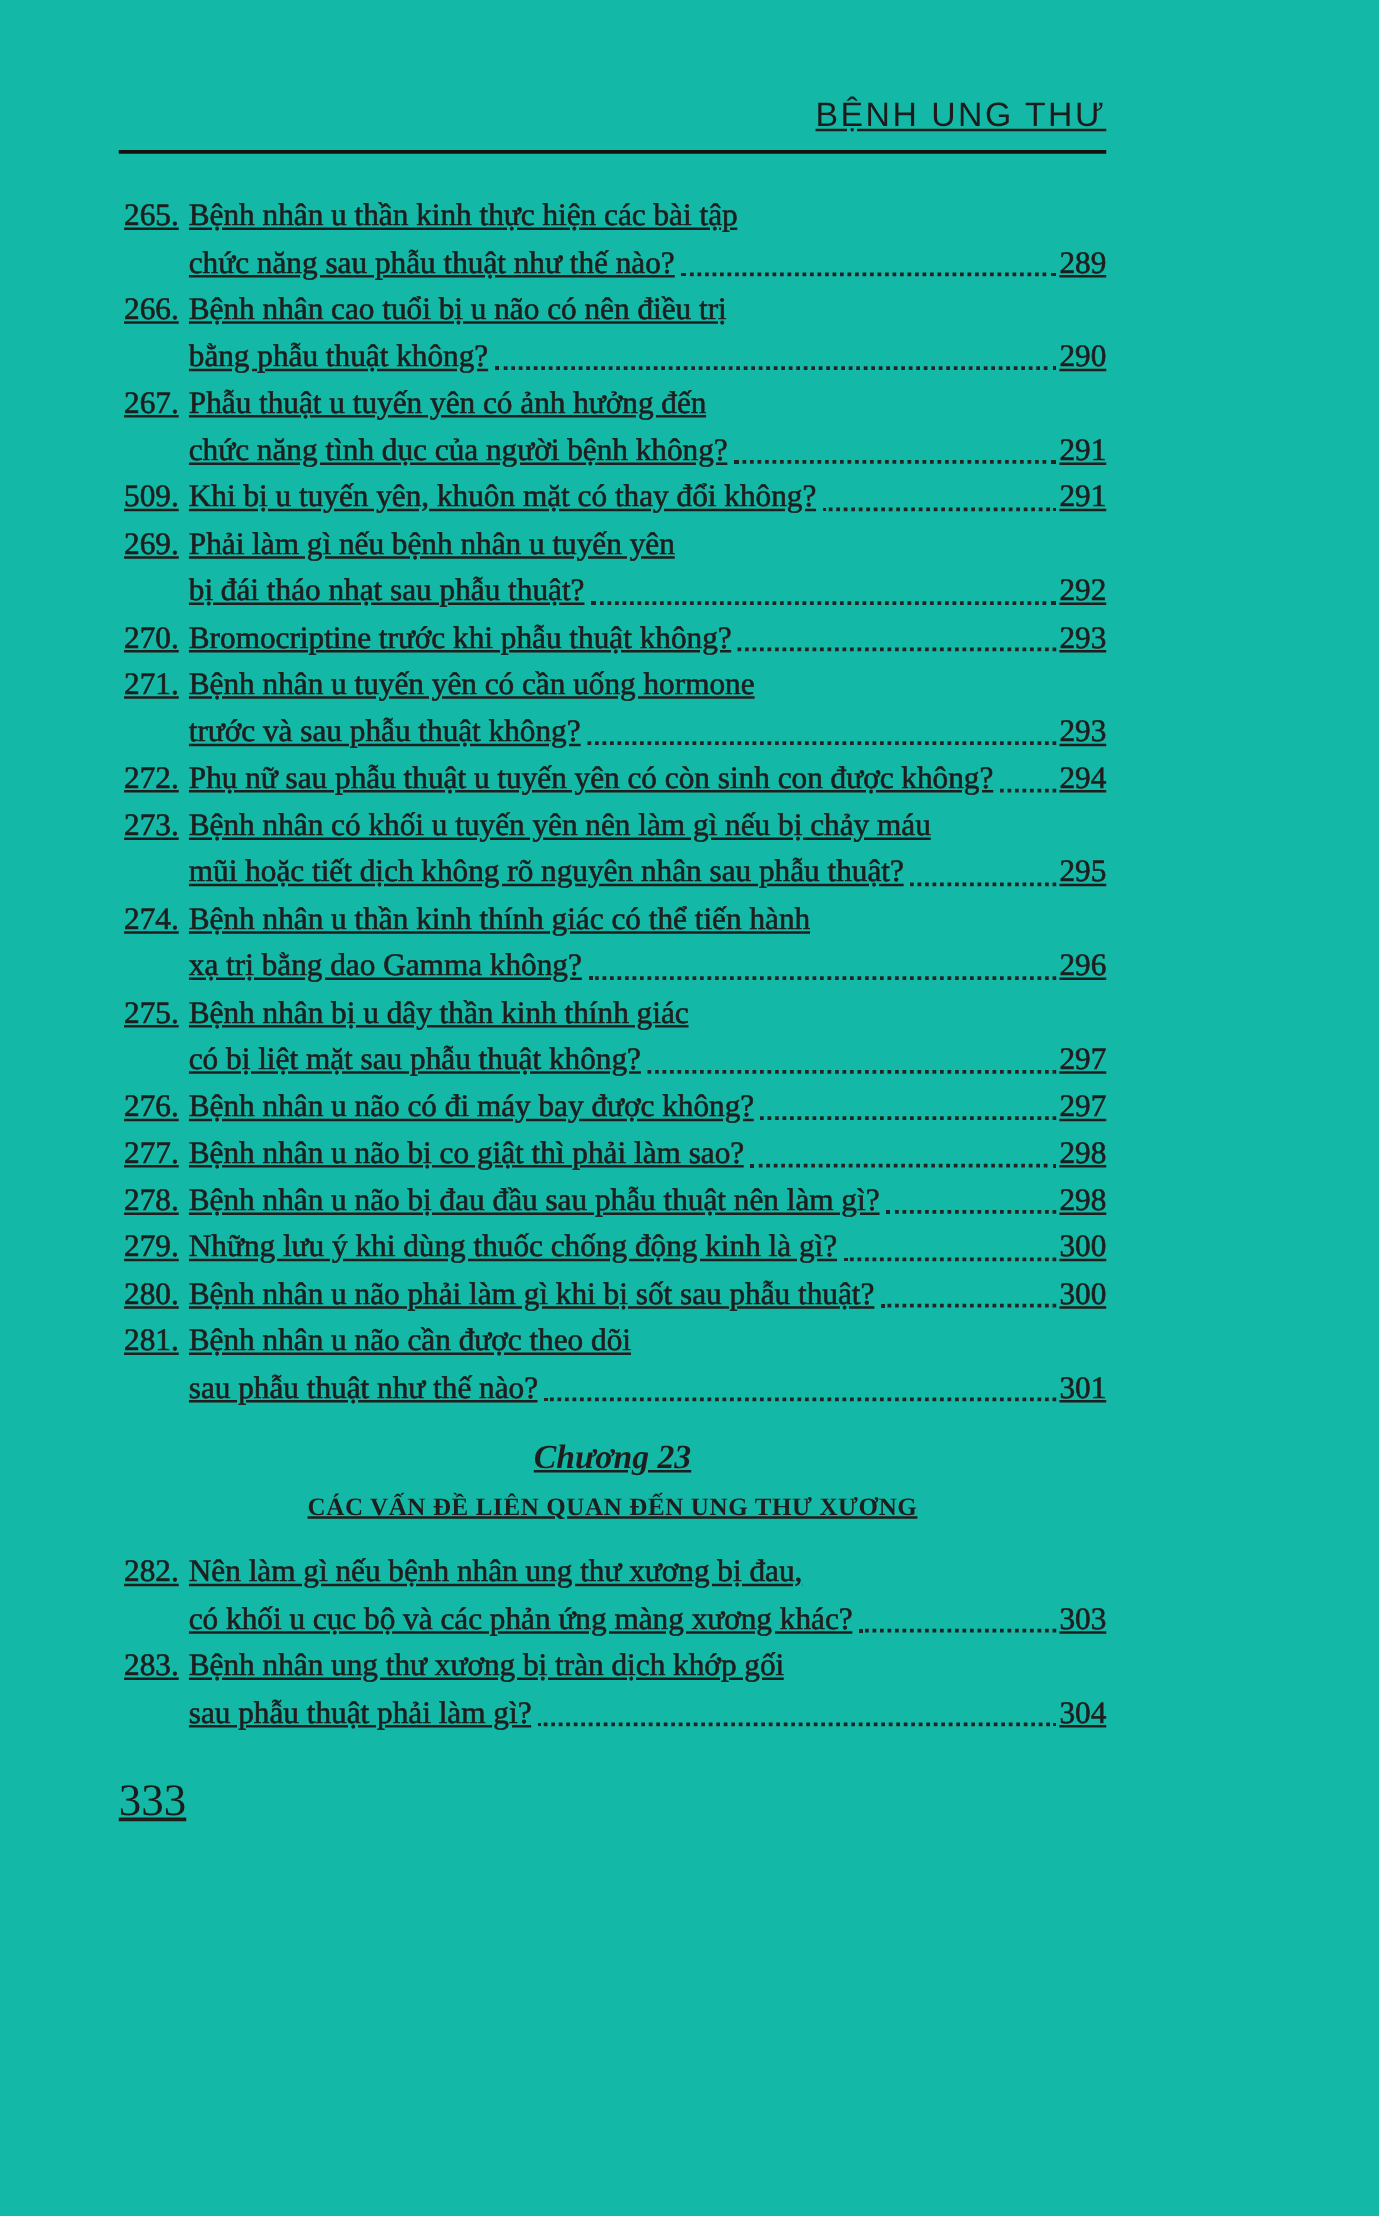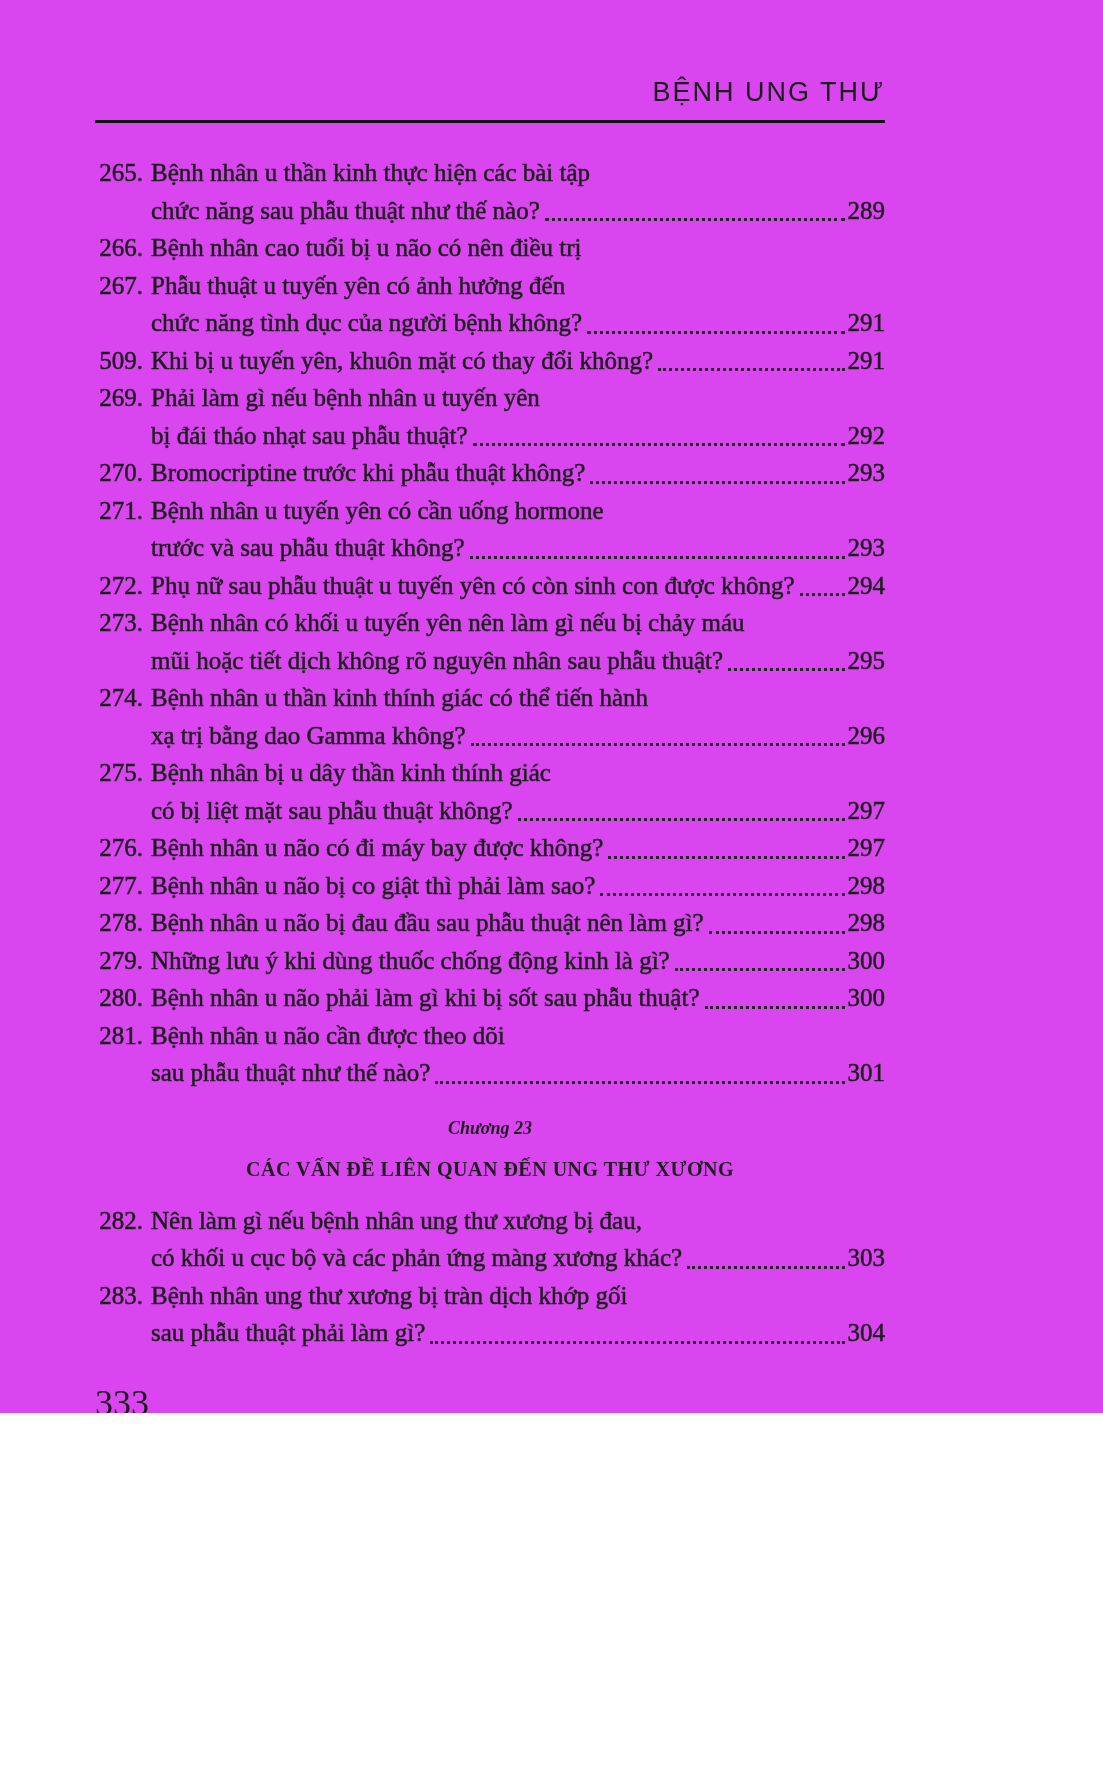--- a/index.html
+++ b/index.html
@@ -1,25 +1,26 @@
 <!DOCTYPE html>
 <html><head>
 <meta charset="utf-8">
 <style>
   * { margin: 0; padding: 0; box-sizing: border-box; }
   html, body { background: #ffffff; }
   .page {
     position: relative;
     width: 1103px;
-    height: 1413px;
+    height: 1773px;
     margin: 0 auto;
-    background: #d946ef;
+    background: #14b8a6;
     color: #1e1e1e;
     font-family: "Liberation Serif", "DejaVu Serif", serif;
     overflow: hidden;
+    text-decoration: underline;
   }
   .content {
     padding: 76px 218px 0 95px; 
   }
 
   
   .header-title {
     text-align: right;
     font-family: "Liberation Sans", "DejaVu Sans", sans-serif;
     font-size: 27px;
@@ -63,21 +64,21 @@
     min-width: 10px;
     align-self: flex-end;
     border-bottom: 3px dotted #242424;
     margin: 0 3px 8px 5px;
   }
   .pg { white-space: nowrap; }
 
   
   .chapter { text-align: center; margin-top: 18px; }
   .chapter-label {
-    font-size: 18px;
+    font-size: 27px;
     font-weight: 700;
     font-style: italic;
     line-height: 36px;
   }
   .chapter-title {
     font-size: 20px;
     font-weight: 700;
     letter-spacing: 0.5px;
     line-height: 36px;
     margin-top: 5px;
@@ -117,20 +118,25 @@
                 <span class="pg">289</span>
               </span>
             </span>
           </li>
           <li class="entry">
             <span class="num">266.</span>
             <span class="body">
               <span class="line">
                 <span class="txt">Bệnh nhân cao tuổi bị u não có nên điều trị</span>
               </span>
+              <span class="line">
+                <span class="txt">bằng phẫu thuật không?</span>
+                <span class="dots"></span>
+                <span class="pg">290</span>
+              </span>
             </span>
           </li>
           <li class="entry">
             <span class="num">267.</span>
             <span class="body">
               <span class="line">
                 <span class="txt">Phẫu thuật u tuyến yên có ảnh hưởng đến</span>
               </span>
               <span class="line">
                 <span class="txt">chức năng tình dục của người bệnh không?</span>

